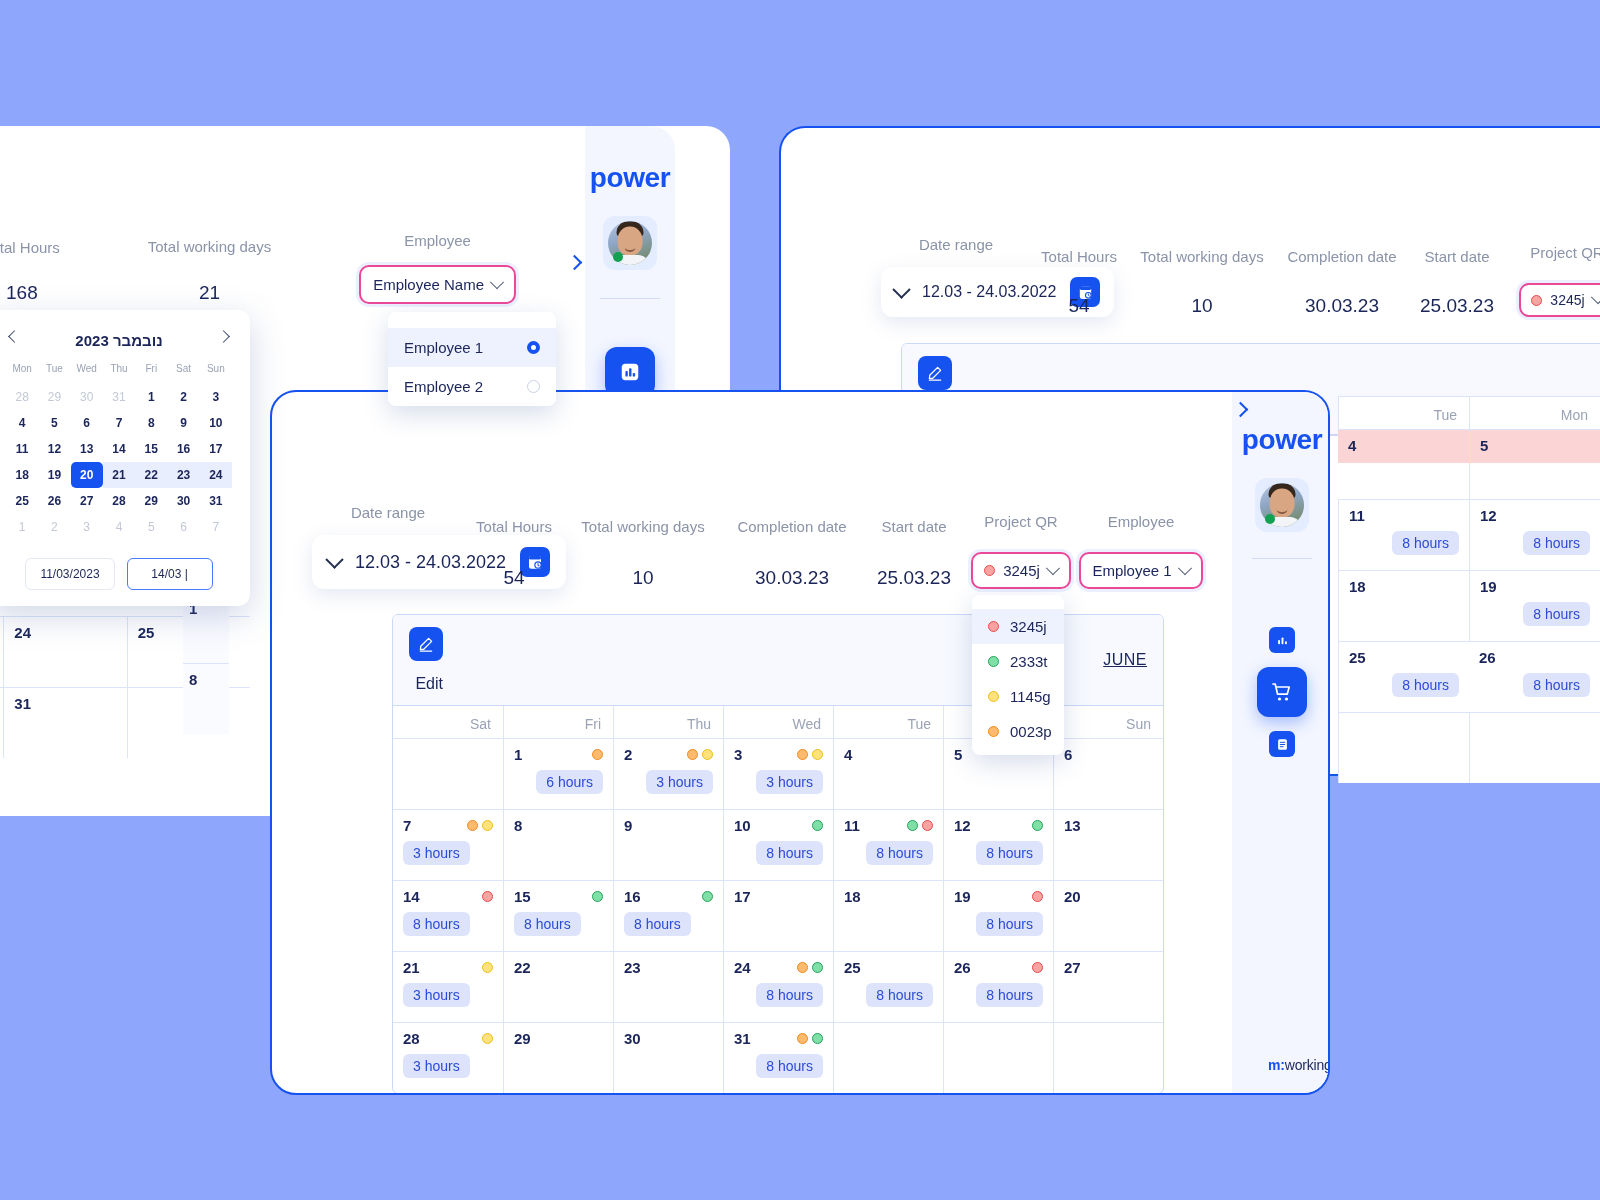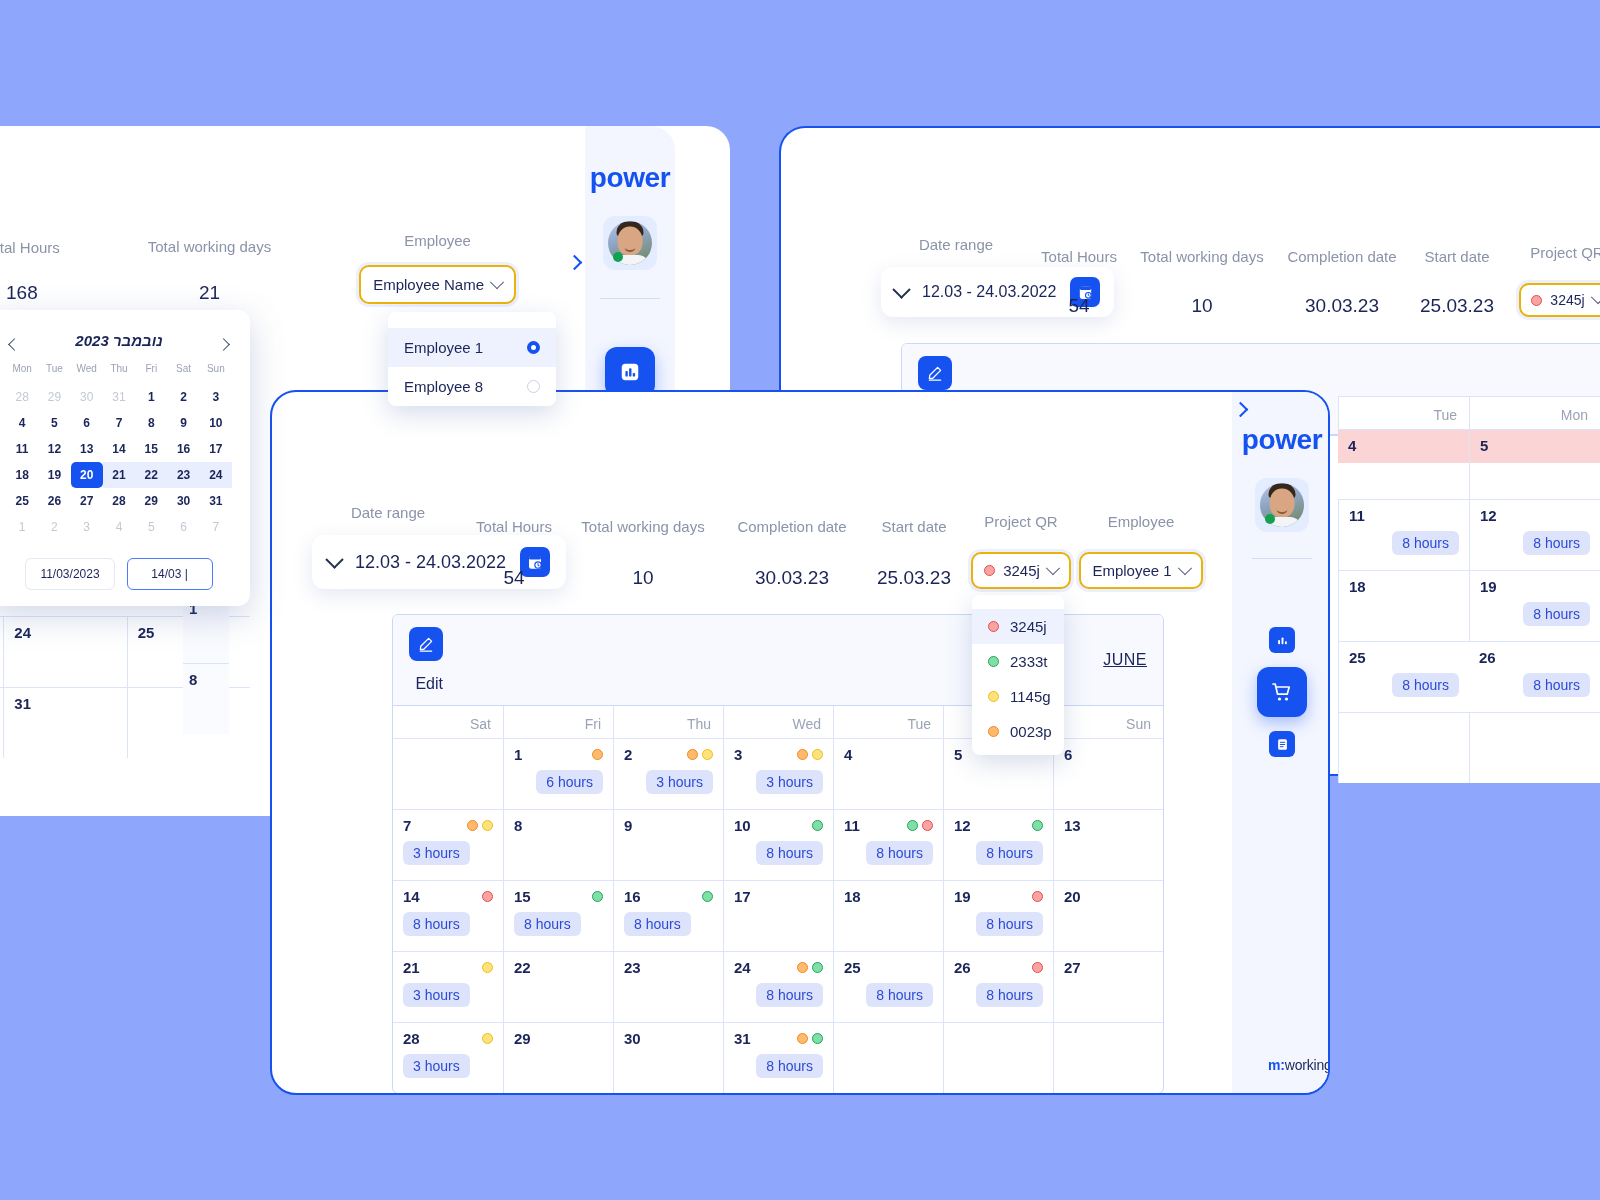--- a/index.html
+++ b/index.html
@@ -34,21 +34,21 @@
     color: #1b2559;
     font-weight: 400;
     margin-top: 26px;
     white-space: nowrap;
   }
 
   .pill-select {
     display: inline-flex;
     align-items: center;
     gap: 8px;
-    border: 2px solid #eab308;
+    border: 2px solid #ec4899;
     border-radius: 10px;
     background: #fff;
     padding: 9px 12px;
     font-size: 15px;
     color: #1b2559;
     box-shadow: 0 0 0 3px rgba(197,210,251,0.35);
     white-space: nowrap;
   }
   .chev {
     display: inline-block;
@@ -268,23 +268,22 @@
 
   
   .dp {
     position: absolute;
     background: #fff;
     border-radius: 12px;
     box-shadow: 0 10px 34px rgba(70,95,160,0.25);
     padding: 18px 18px 16px;
   }
   .dp-head {
-    display: flex; align-items: flex-end; justify-content: space-between;
+    display: flex; align-items: flex-start; justify-content: space-between;
     padding: 4px 4px 14px;
-    font-style: italic;
   }
   .dp-title { font-size: 15px; font-weight: bold; color: #1b2559; }
   .dp-arrow {
     width: 9px; height: 9px;
     border-top: 1.8px solid #3d4a6b;
     border-right: 1.8px solid #3d4a6b;
   }
   .dp-prev { transform: rotate(-135deg); }
   .dp-next { transform: rotate(45deg); }
   .dp-grid { display: grid; grid-template-columns: repeat(7,1fr); }
@@ -1015,16 +1014,16 @@
     <div class="dp-inp focus">14/03 |</div>
   </div>
 </div>
 
 <div class="menu" style="left:388px; top:312px; width:168px; padding-top:16px;">
   <div class="menu-item sel" style="justify-content:space-between;padding:11px 16px;">
     <span>Employee 1</span>
     <span class="radio on"></span>
   </div>
   <div class="menu-item" style="justify-content:space-between;padding:11px 16px;">
-    <span>Employee 8</span>
+    <span>Employee 2</span>
     <span class="radio"></span>
   </div>
 </div>
 
 </body></html>

